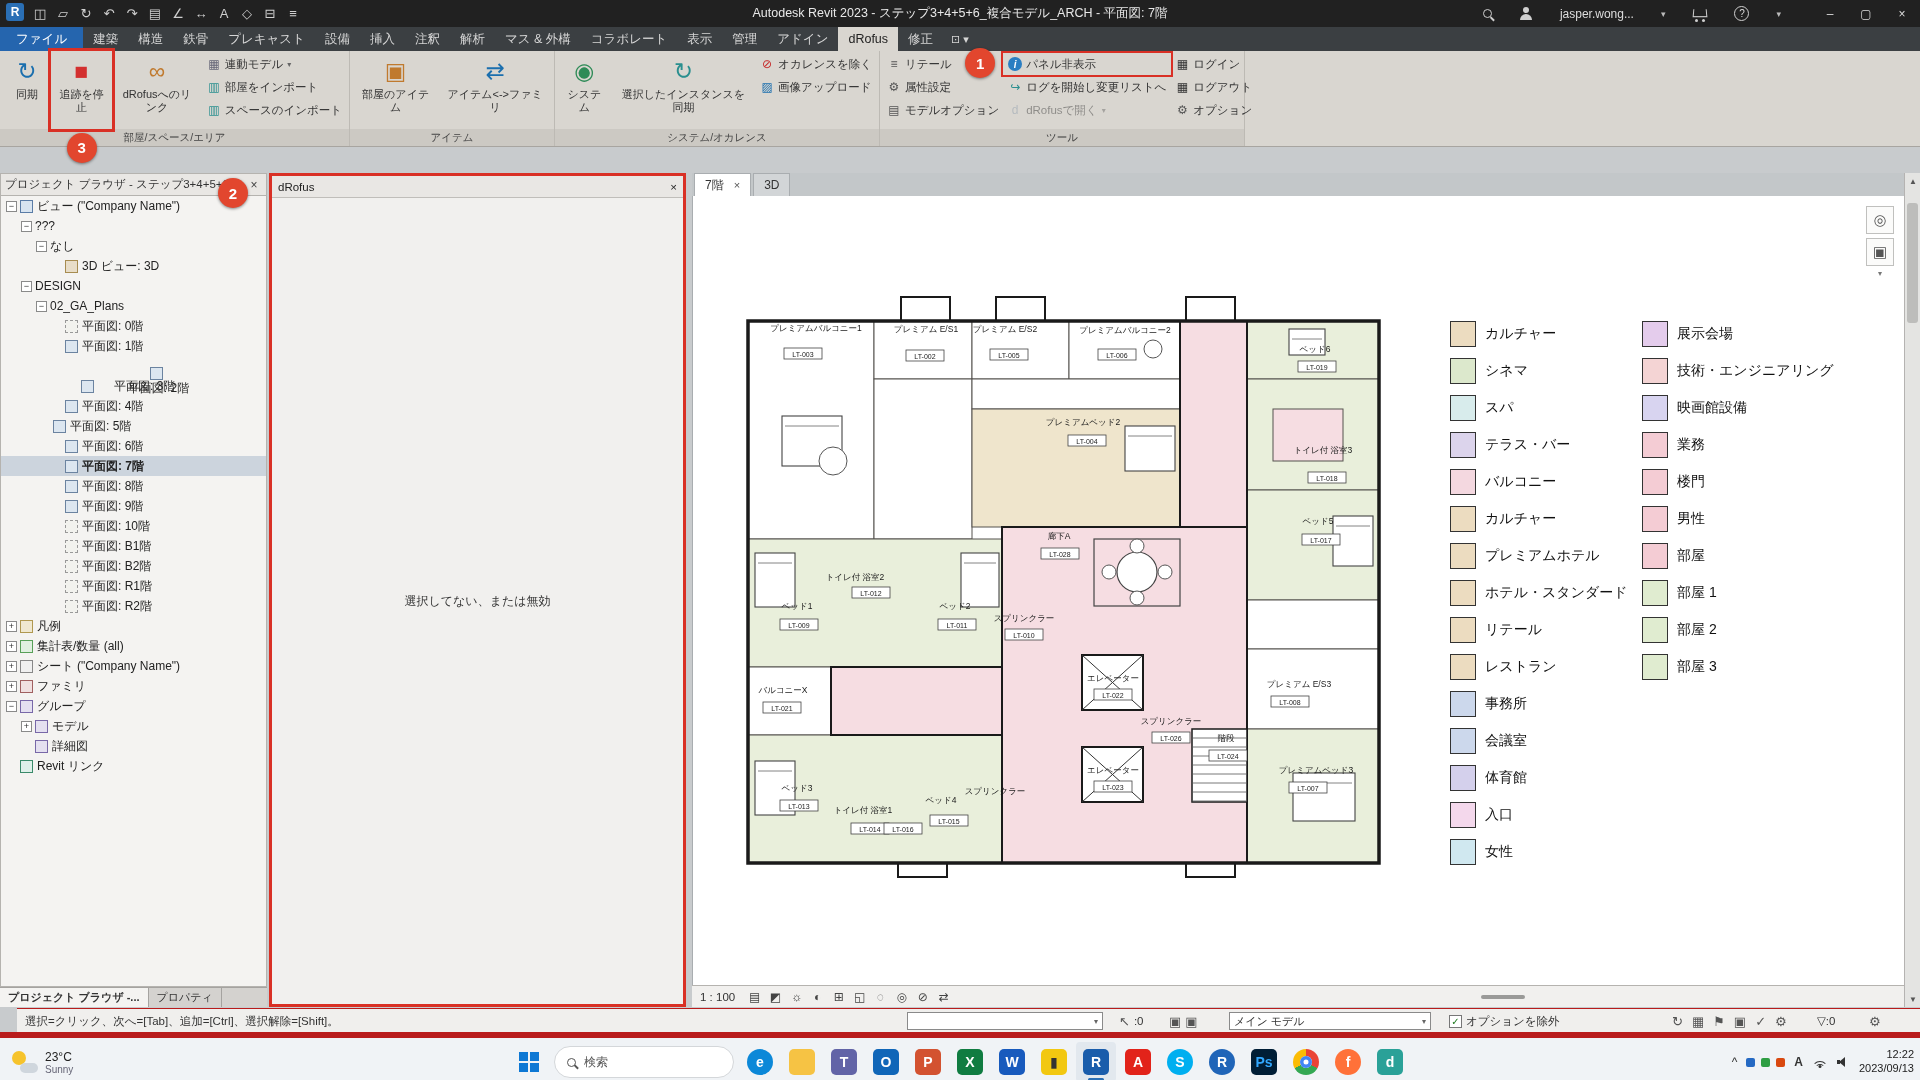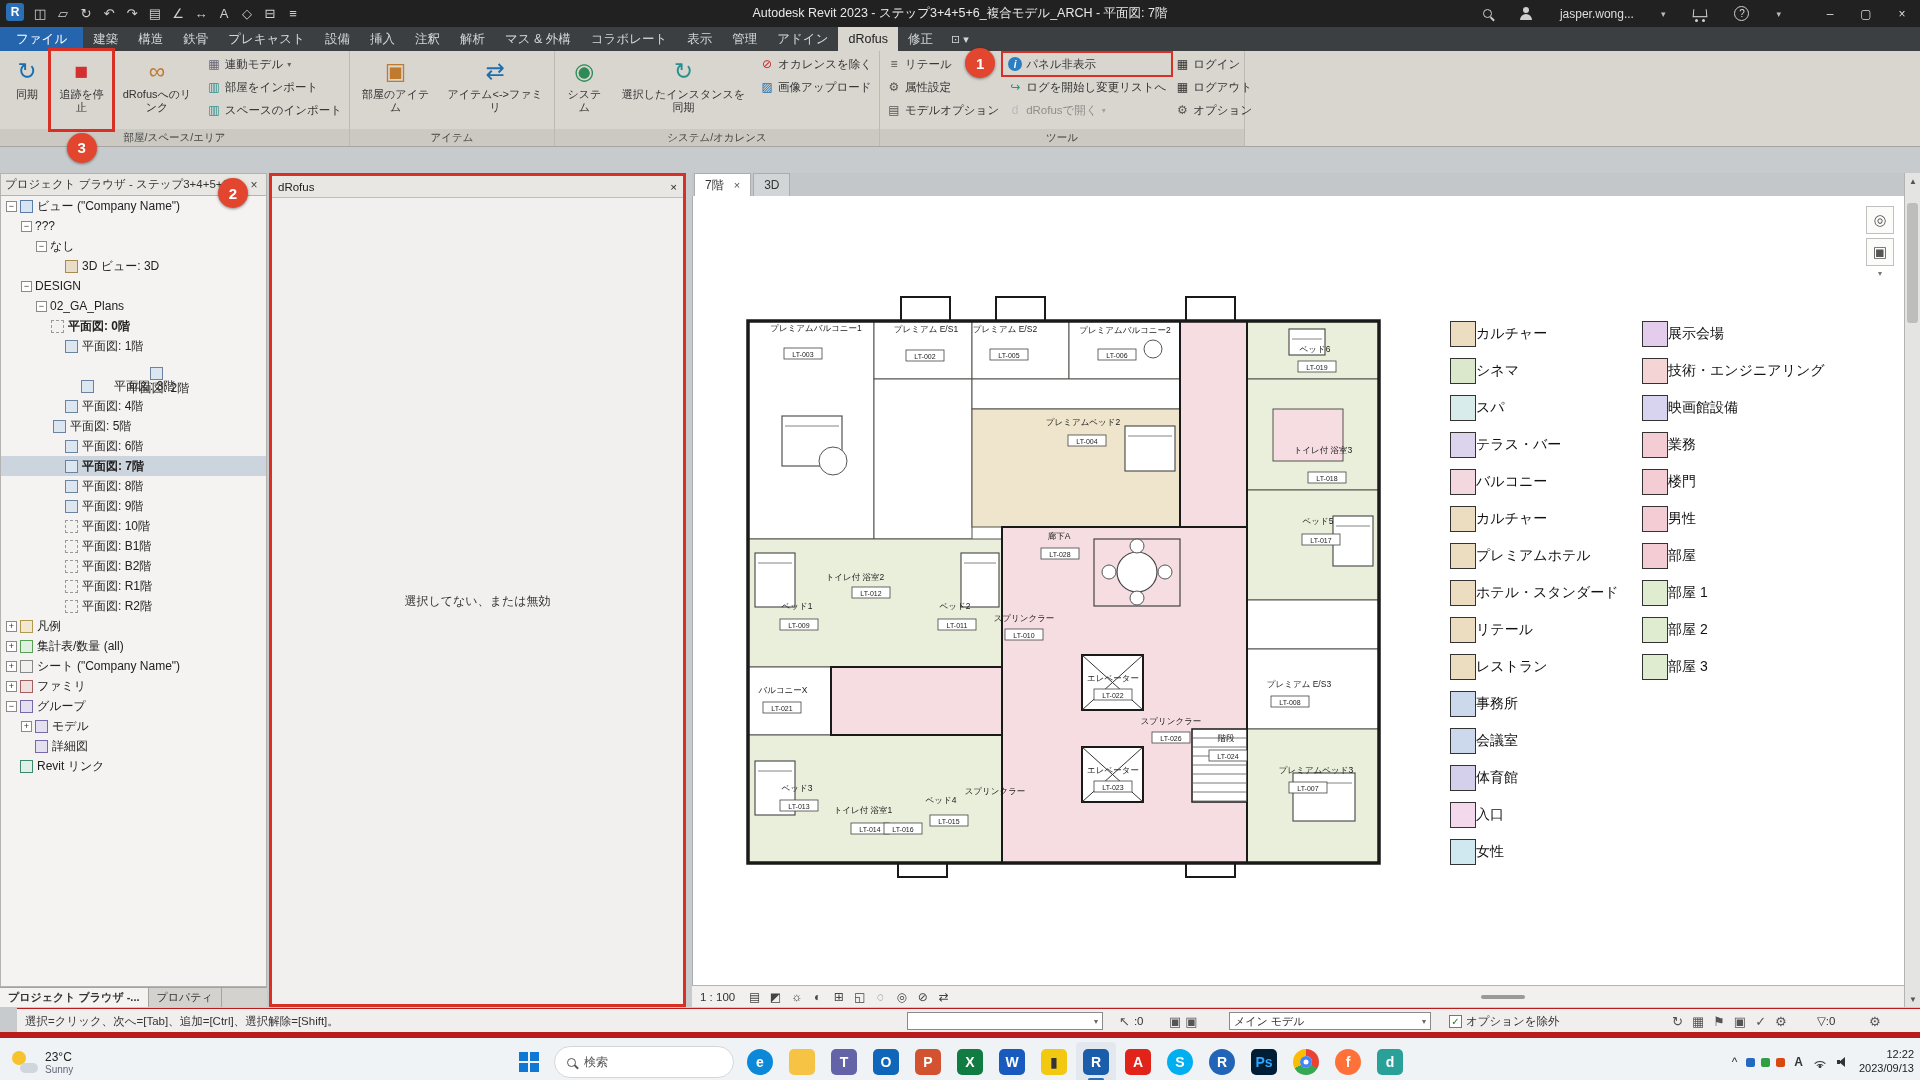--- a/index.html
+++ b/index.html
@@ -87,21 +87,21 @@
 .drofus-head span:first-child{flex:1}
 .drofus-body{flex:1;display:flex;align-items:center;justify-content:center;font-size:12px;color:#333}
 
 
 .vtabs{position:absolute;left:692px;top:173px;width:1212px;height:23px;background:#c3c7c9;display:flex;align-items:flex-end;gap:2px;padding-left:2px}
 .vtab{height:23px;display:flex;align-items:center;gap:10px;padding:0 10px;background:#d2d5d7;border:1px solid #a9adb0;border-bottom:none;font-size:12px;color:#333}
 .vtab.active{background:#fff}
 .vclose{font-size:11px;color:#555}
 .canvas{position:absolute;left:692px;top:196px;width:1212px;height:789px;background:#fff;border-left:1px solid #a9adb0;overflow:hidden}
 .legend-col{position:absolute;display:flex;flex-direction:column;gap:11px}
-.leg-row{display:flex;align-items:center;height:26px}
+.leg-row{display:flex;align-items:center;gap:9px;height:26px}
 .leg-swatch{width:26px;height:26px;border:1px solid #333;flex:0 0 auto}
 .leg-label{font-size:14px;color:#111;white-space:nowrap}
 .navbar{position:absolute;right:10px;top:10px;display:flex;flex-direction:column;gap:4px;align-items:center}
 .navbtn{width:28px;height:28px;background:#fbfbfa;border:1px solid #c0c0be;display:flex;align-items:center;justify-content:center;font-size:15px;color:#555}
 .navmini{font-size:8px;color:#777;line-height:8px}
 
 
 .viewctrl{position:absolute;left:692px;top:985px;width:1212px;height:22px;background:#f1f0ee;border-top:1px solid #b5b3af;display:flex;align-items:center;gap:7px;padding-left:8px}
 .vscale{font-size:11.5px;color:#333;margin-right:4px}
 .vic{width:17px;height:17px;display:flex;align-items:center;justify-content:center;font-size:12px;color:#444;border:1px solid transparent}
@@ -359,21 +359,21 @@
         <span>3D ビュー: 3D</span>
       </div>
       <div class="trow" style="padding-left: 20px;">
         <span class="exp">−</span>
         <span>DESIGN</span>
       </div>
       <div class="trow" style="padding-left: 35px;">
         <span class="exp">−</span>
         <span>02_GA_Plans</span>
       </div>
-      <div class="trow" style="padding-left: 36px; font-weight: bold;">
+      <div class="trow" style="padding-left: 50px;">
         <span class="exp none"></span>
         <span class="tic plan-dim"></span>
         <span>平面図: 0階</span>
       </div>
       <div class="trow" style="padding-left: 50px;">
         <span class="exp none"></span>
         <span class="tic plan"></span>
         <span>平面図: 1階</span>
       </div>
       <div class="trow" style="padding-left: 50px; flex-direction: column;">

